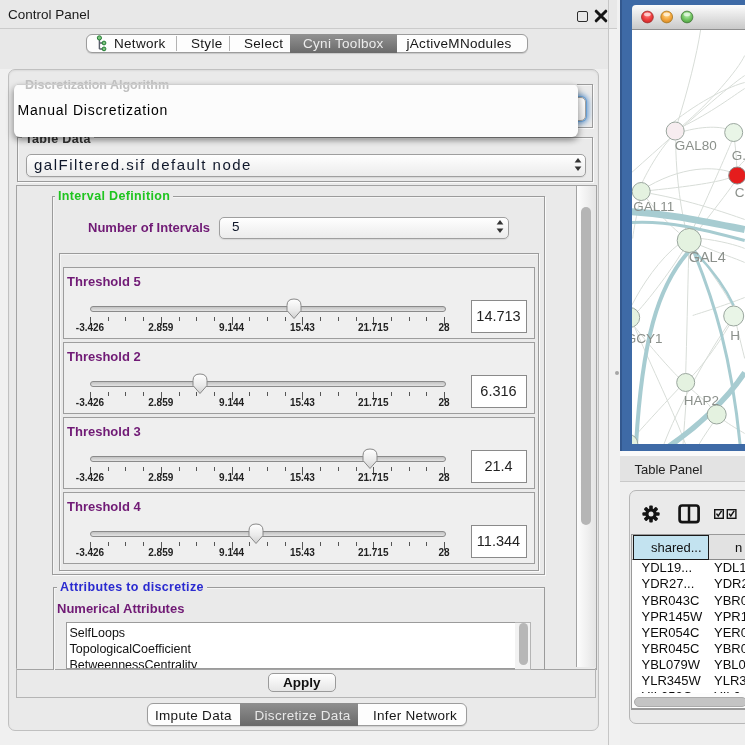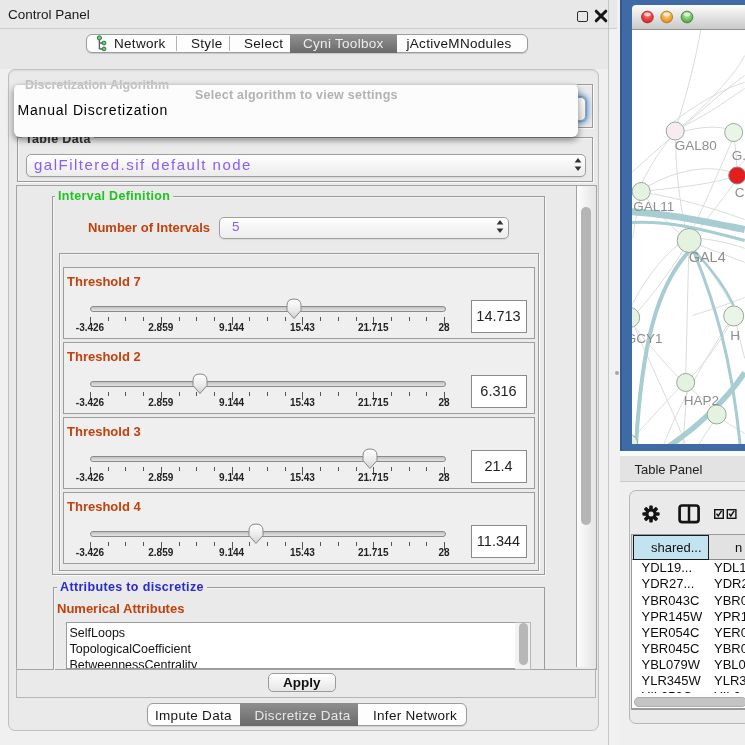--- a/index.html
+++ b/index.html
@@ -2,22 +2,22 @@
 <html><head><meta charset="utf-8">
 <style>
   html,body{margin:0;padding:0;}
   #root{position:relative;width:745px;height:745px;overflow:hidden;
         font-family:"Liberation Sans",sans-serif;background:#f1f1f1;}
   .abs{position:absolute;}
   .grp{position:absolute;border:1px solid #9b9b9b;box-shadow:1px 1px 0 #fafafa, inset 1px 1px 0 #f5f5f5;}
   .gtitle{position:absolute;background:#eaeaea;padding:0 3px;font-size:12.5px;font-weight:600;letter-spacing:0.35px;line-height:13px;}
   .combo{position:absolute;border:1px solid #9f9f9f;border-radius:5px;
          background:linear-gradient(#ffffff,#f4f4f4 55%,#ececec);box-shadow:0 1px 1px rgba(0,0,0,0.08);}
-  .ctext{position:absolute;font-size:13.5px;color:#8b5cf6;white-space:nowrap;}
-  .lbl{position:absolute;font-weight:700;color:#c2410c;white-space:nowrap;}
+  .ctext{position:absolute;font-size:13.5px;color:#0f172a;white-space:nowrap;}
+  .lbl{position:absolute;font-weight:700;color:#701a75;white-space:nowrap;}
   .tick{position:absolute;width:1px;background:#555;}
   .tlabel{position:absolute;font-size:10px;font-weight:700;color:#222;transform:translateX(-50%);white-space:nowrap;}
   .vbox{position:absolute;background:#fff;border:1px solid #8a8a8a;text-align:center;font-size:14.5px;color:#222;}
   .tabtxt{font-size:13.5px;font-weight:500;letter-spacing:0.3px;color:#161616;white-space:nowrap;}
   .sep{position:absolute;width:1px;background:#b3b3b3;}
   .rowtxt{position:absolute;font-size:13px;color:#0d0d0d;white-space:nowrap;}
 </style></head><body>
 <div id="root">
 
 <div class="abs" style="left:0;top:0;width:608px;height:745px;background:#f0f0f0;"></div>
@@ -62,21 +62,21 @@
 <div class="gtitle" style="left:55px;top:189.5px;color:#1fc41f;">Interval Definition</div>
 <div class="lbl" style="left:88px;top:219.5px;font-size:13px;">Number of Intervals</div>
 <div class="combo" style="left:219px;top:216.5px;width:288px;height:20px;"></div>
 <div class="ctext" style="left:232px;top:219px;">5</div>
 <svg class="abs" style="left:495px;top:219px;" width="10" height="15" viewBox="0 0 10 15">
 <path d="M5 1 L8.4 5.4 L1.6 5.4 Z" fill="#333"></path>
       <path d="M5 14 L1.6 9.6 L8.4 9.6 Z" fill="#333"></path>
     </svg>
 <div class="grp" style="left:58.5px;top:253px;width:478px;height:316px;"></div>
 <div class="abs" style="left:62.5px;top:267px;width:470px;height:70px;background:#efefef;border:1px solid #9d9d9d;"></div>
-<div class="lbl" style="left:67px;top:274px;font-size:13px;">Threshold 7</div>
+<div class="lbl" style="left:67px;top:274px;font-size:13px;">Threshold 5</div>
 <div class="abs" style="left:90.0px;top:305.5px;width:354.0px;height:4px;border:1px solid #8a8a8a;border-radius:3px;background:linear-gradient(#c2c2c2,#e3e3e3);"></div>
 <div class="tick" style="left:90.0px;top:317px;height:8px;"></div>
 <div class="tick" style="left:107.7px;top:317px;height:4px;"></div>
 <div class="tick" style="left:125.4px;top:317px;height:4px;"></div>
 <div class="tick" style="left:143.1px;top:317px;height:4px;"></div>
 <div class="tick" style="left:160.8px;top:317px;height:8px;"></div>
 <div class="tick" style="left:178.5px;top:317px;height:4px;"></div>
 <div class="tick" style="left:196.2px;top:317px;height:4px;"></div>
 <div class="tick" style="left:213.9px;top:317px;height:4px;"></div>
 <div class="tick" style="left:231.6px;top:317px;height:8px;"></div>
@@ -247,21 +247,20 @@
 <div class="abs" style="left:16px;top:697px;width:580px;height:1px;background:#b5b5b5;"></div>
 <div class="abs" style="left:268px;top:672.5px;width:65.5px;height:17.5px;background:linear-gradient(#ffffff,#e6e6e6);border:1px solid #9a9a9a;border-radius:5px;text-align:center;font-size:13.5px;font-weight:700;color:#111;line-height:17.5px;">Apply</div>
 <div class="abs" style="left:146.5px;top:703px;width:318px;height:20.5px;background:#fdfdfd;border:1px solid #9c9c9c;border-radius:6px;box-shadow:0 1px 1px rgba(0,0,0,0.12);"></div>
 <div class="abs" style="left:239.7px;top:703px;width:118.7px;height:22.5px;background:linear-gradient(#8f8f8f,#696969);"></div>
 <div class="abs tabtxt" style="left:155px;top:708px;font-size:13.5px;">Impute Data</div>
 <div class="abs tabtxt" style="left:254.5px;top:708px;color:#e8e8e8;font-size:13.5px;">Discretize Data</div>
 <div class="abs tabtxt" style="left:373px;top:708px;font-size:13.5px;">Infer Network</div>
 <div class="abs" style="left:14px;top:84px;width:563.5px;height:52.5px;background:#fcfcfc;border-radius:6px;box-shadow:-2px 3px 6px rgba(0,0,0,0.28),2px 3px 6px rgba(0,0,0,0.22);"></div>
 <div class="abs" style="left:25px;top:77.5px;font-size:12.5px;font-weight:600;color:#c0c0c0;white-space:nowrap;">Discretization Algorithm</div>
 <div class="abs" style="left:17px;top:84px;width:560px;height:1px;background:#cfcfcf;"></div>
-<div class="abs" style="left:195px;top:87.5px;font-size:12.5px;letter-spacing:0.25px;font-weight:600;color:#b2b2b2;white-space:nowrap;">Select algorithm to view settings</div>
 <div class="abs" style="left:17.5px;top:101.5px;font-size:14px;letter-spacing:0.8px;font-weight:400;color:#000;white-space:nowrap;">Manual Discretization</div>
 <div class="abs" style="left:607.5px;top:0;width:1px;height:745px;background:#c6c6c6;"></div>
 <div class="abs" style="left:614.5px;top:371px;width:4px;height:4px;background:#a6a6a6;border-radius:50%;"></div>
 <div class="abs" style="left:620px;top:0;width:125px;height:450.5px;background:#3e6aa6;"></div>
 <div class="abs" style="left:620px;top:0;width:1.5px;height:450.5px;background:#33588e;"></div>
 <div class="abs" style="left:632.3px;top:4.5px;width:112.7px;height:24px;background:linear-gradient(#fcfcfc,#c9c9c9);border-bottom:1px solid #8f8f8f;border-top-left-radius:4px;"></div>
 <svg class="abs" style="left:639px;top:9px;" width="56" height="16" viewBox="0 0 56 16">
 <defs>
 <radialGradient id="rg" cx="0.5" cy="0.35" r="0.75">
           <stop offset="0" stop-color="#ff7d7d"></stop>

